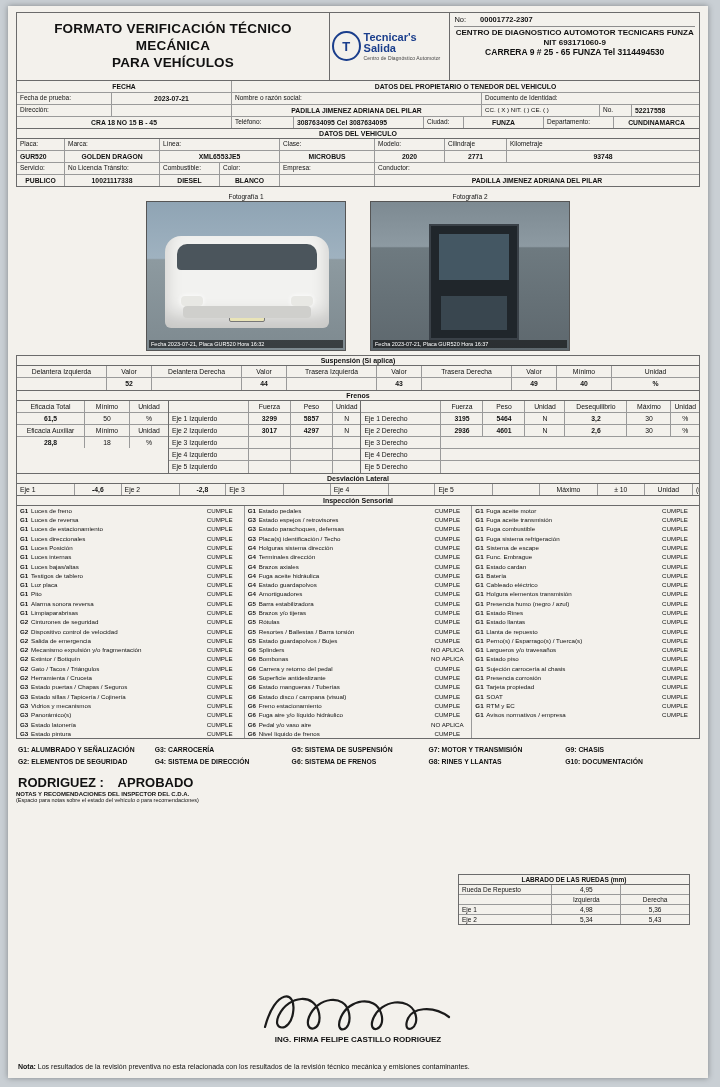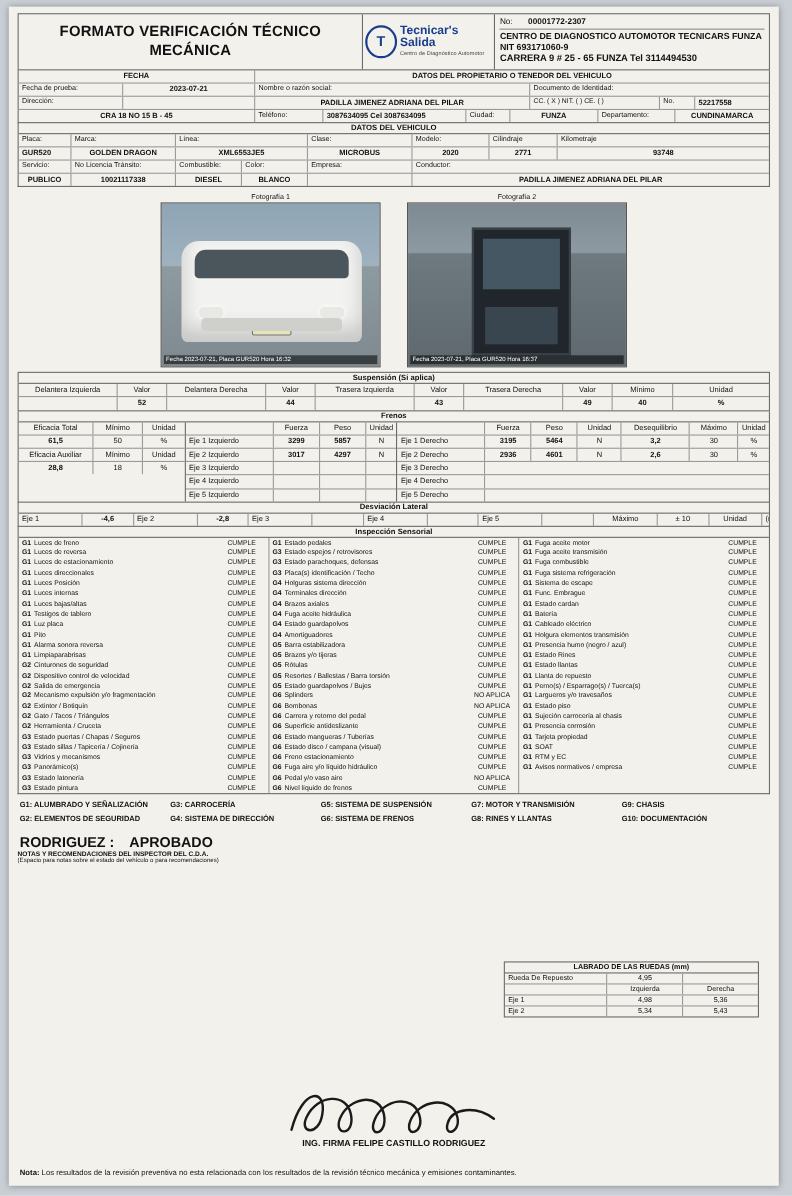--- a/index.html
+++ b/index.html
@@ -30,21 +30,21 @@
     display:flex;align-items:center;justify-content:center;flex-direction:column;
     padding:2px;
   }
   .logo-wrap{display:flex;align-items:center;gap:3px;}
   .logo-mark{
     width:26px;height:26px;border-radius:50%;border:2px solid #1a3e8c;
     color:#1a3e8c;font-weight:bold;font-size:13px;display:flex;align-items:center;justify-content:center;
   }
   .logo-txt{font-size:11px;font-weight:bold;color:#1a3e8c;line-height:1;}
   .logo-sub{font-size:5px;color:#444;letter-spacing:.1px;margin-top:1px;}
-  .hdr-right{width:250px;font-size:7.5px;line-height:1.35;padding:2px 4px;}
+  .hdr-right{width:250px;font-size:7.5px;line-height:1.35;padding:2px 4px;text-align:center;}
   .no-line{display:flex;gap:14px;border-bottom:1px solid #8d8d8d;padding-bottom:1px;margin-bottom:1px;}
   .no-line b{font-weight:bold;}
   .cda-name{font-weight:bold;font-size:8px;line-height:1.2;}
   .cda-addr{font-weight:bold;font-size:8.5px;line-height:1.25;}
   
   .band{
     border-left:1px solid #6b6b6b;border-right:1px solid #6b6b6b;border-bottom:1px solid #6b6b6b;
     box-sizing:border-box;
   }
   .bandtitle{
@@ -121,20 +121,21 @@
 </style>
 </head>
 <body>
 
 <div class="page">
 
   <div class="hdr">
     <div class="hdr-title">
       <div>
         <div>FORMATO VERIFICACIÓN TÉCNICO MECÁNICA</div>
+        <div>PARA VEHÍCULOS</div>
       </div>
     </div>
     <div class="hdr-logo">
       <div class="logo-wrap">
         <div class="logo-mark">T</div>
         <div>
           <div class="logo-txt">Tecnicar's Salida</div>
           <div class="logo-sub">Centro de Diagnóstico Automotor</div>
         </div>
       </div>

